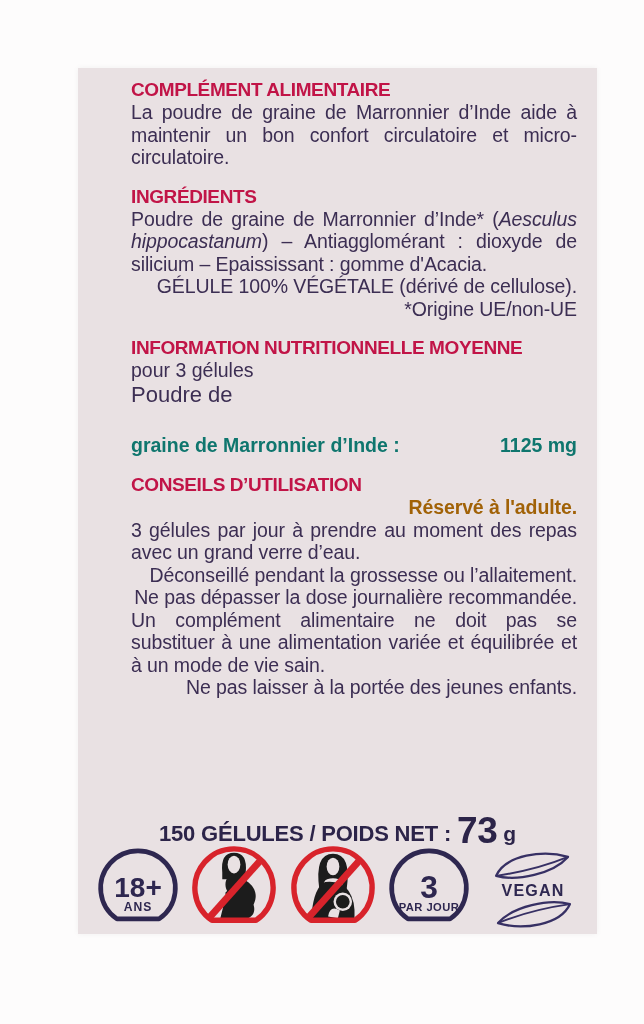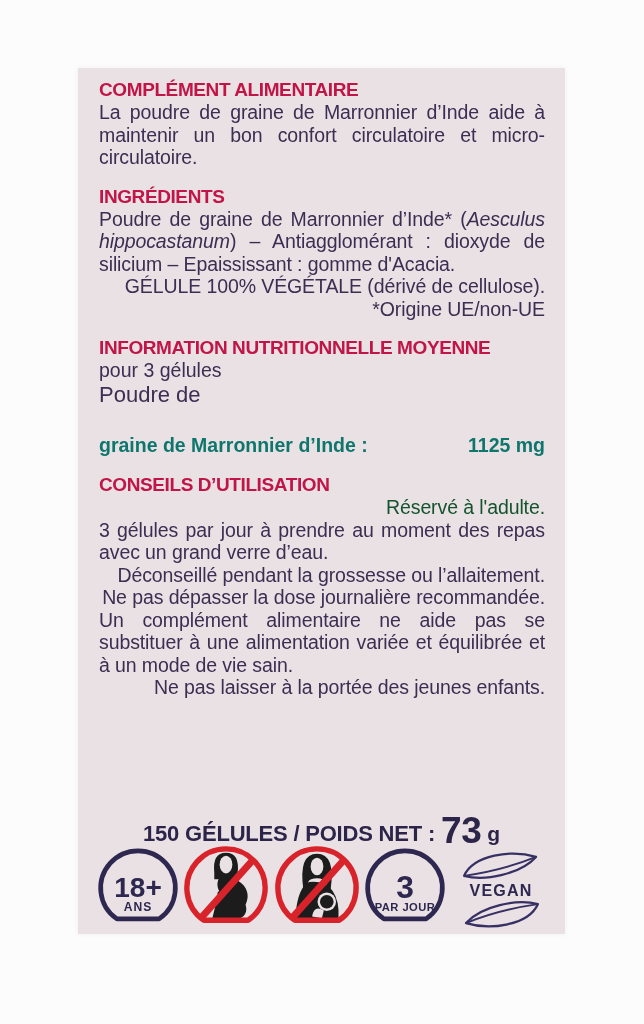--- a/index.html
+++ b/index.html
@@ -6,33 +6,34 @@
   body{
     width:644px;height:1024px;position:relative;
     background:#fdfcfc;
     font-family:"Liberation Sans","DejaVu Sans",sans-serif;
     overflow:hidden;
   }
   .panel{
     position:absolute;left:78px;top:68px;width:487px;height:866px;
     background:#e9e1e3;
     box-shadow:0 0 6px rgba(0,0,0,0.05);
+    padding-left:32px;
   }
   .content{padding:10px 20px 0 21px;}
   section{display:block;}
   .h-red{
     margin:0;color:#c11447;font-size:19px;font-weight:bold;
     letter-spacing:-0.4px;line-height:23px;
   }
   .body-text{
     margin:0;color:#3c2e53;font-size:19.5px;line-height:22.5px;
     text-align:justify;letter-spacing:-0.1px;
   }
   .body-text.no-just{text-align:right;}
-  .bold-dark{color:#14532d;font-weight:normal;}
+  .bold-dark{color:#a16207;font-weight:bold;}
   .mt{margin-top:16px;}
   .per-line{
     color:#3c2e53;font-size:19.5px;line-height:23px;
   }
   .nutri-label1{color:#3c2e53;font-size:22px;line-height:23px;margin-top:1px;}
   .nutri-row{
     display:flex;justify-content:space-between;align-items:baseline;
     color:#0f766e;font-weight:bold;font-size:19.5px;line-height:23px;margin-top:28px;
   }
   .qty{
@@ -78,21 +79,21 @@
           <span>1125 mg</span>
         </div>
       </section>
 
       <section class="mt">
         <h2 class="h-red">CONSEILS D’UTILISATION</h2>
         <p class="body-text no-just bold-dark">Réservé à l'adulte.</p>
         <p class="body-text">3 gélules par jour à prendre au moment des repas avec un grand verre d’eau.</p>
         <p class="body-text no-just">Déconseillé pendant la grossesse ou l’allaitement.</p>
         <p class="body-text no-just">Ne pas dépasser la dose journalière recommandée.</p>
-        <p class="body-text">Un complément alimentaire ne aide pas se substituer à une alimentation variée et équilibrée et à un mode de vie sain.</p>
+        <p class="body-text">Un complément alimentaire ne doit pas se substituer à une alimentation variée et équilibrée et à un mode de vie sain.</p>
         <p class="body-text no-just">Ne pas laisser à la portée des jeunes enfants.</p>
       </section>
     </div>
 
     <div class="qty"><span>150 GÉLULES / POIDS NET : </span><span class="weight-val">73</span><span class="weight-unit"> g</span></div>
 
     <div class="icons-row">
 
       <svg width="84" height="84" viewBox="0 0 90 90">
         <path d="M22.4,76 A40,40 0 1 1 67.6,76 Z" fill="none" stroke="#2e2750" stroke-width="5" stroke-linejoin="round"></path>

